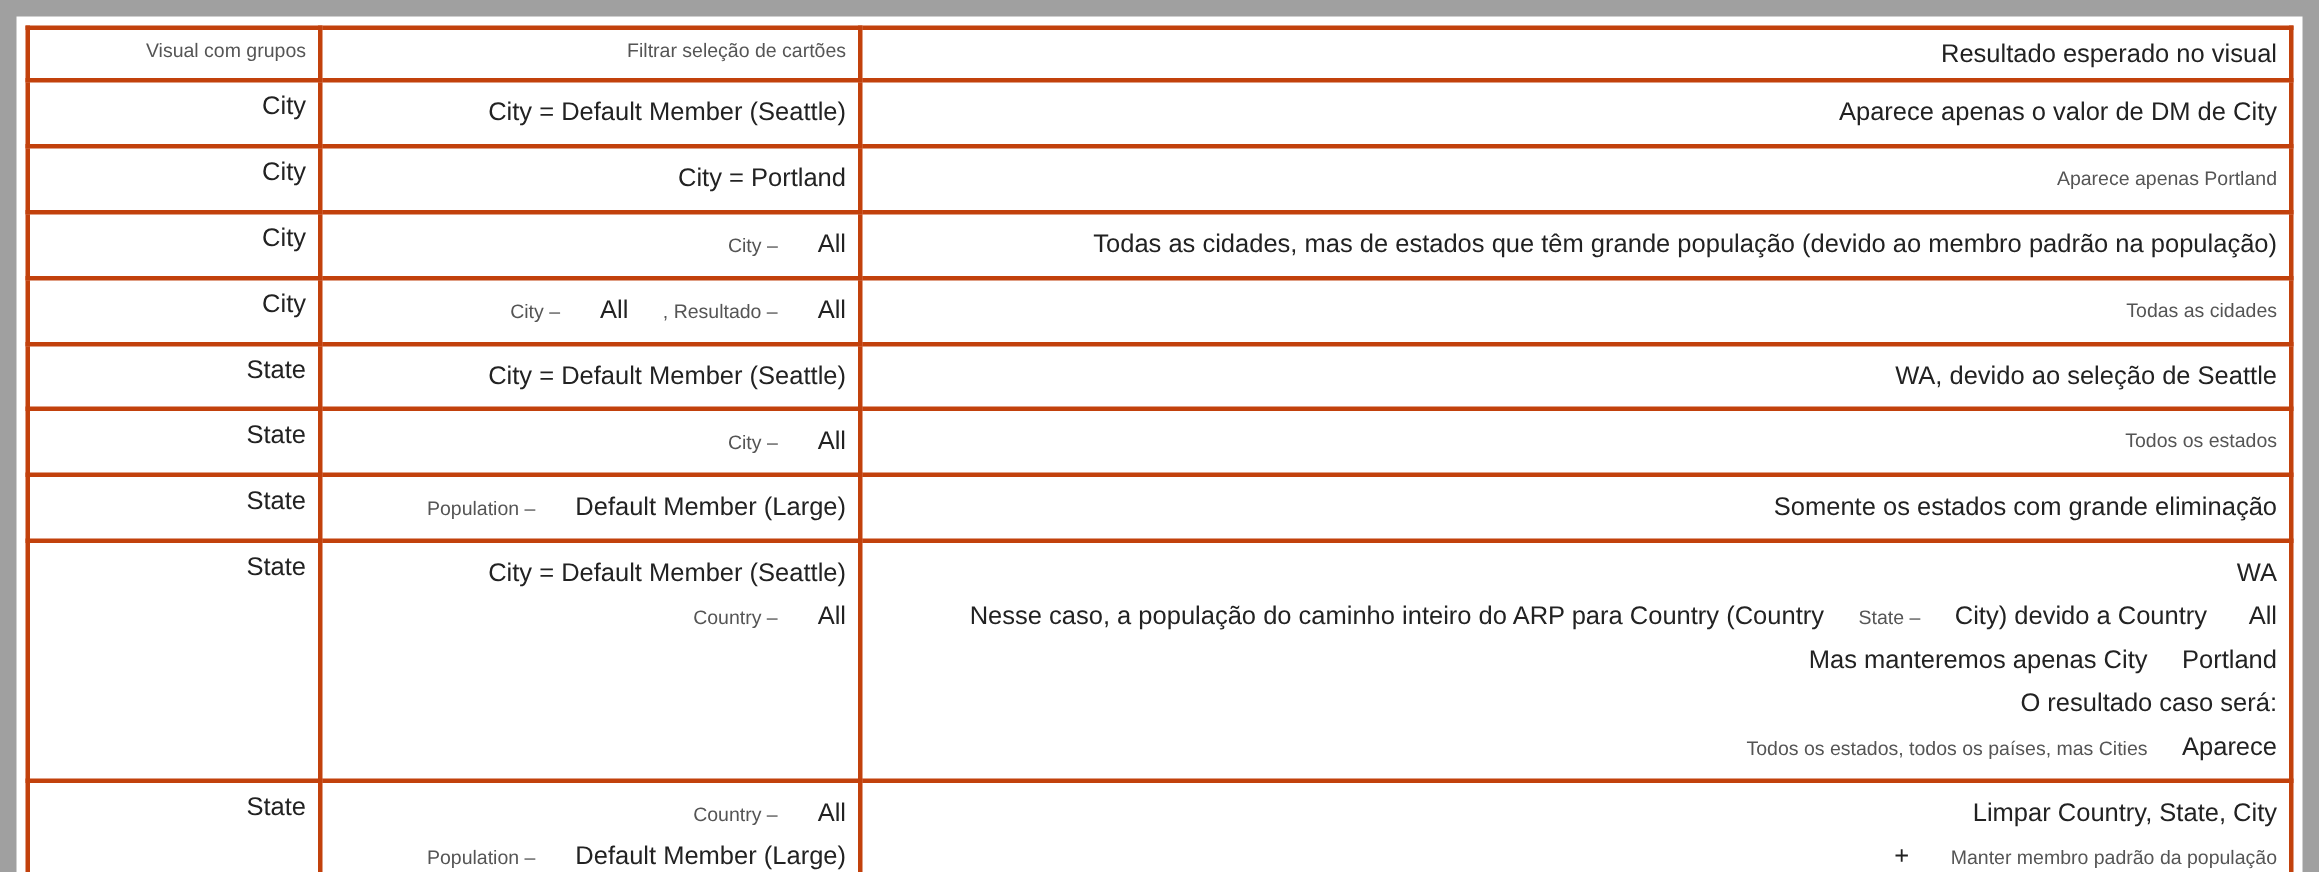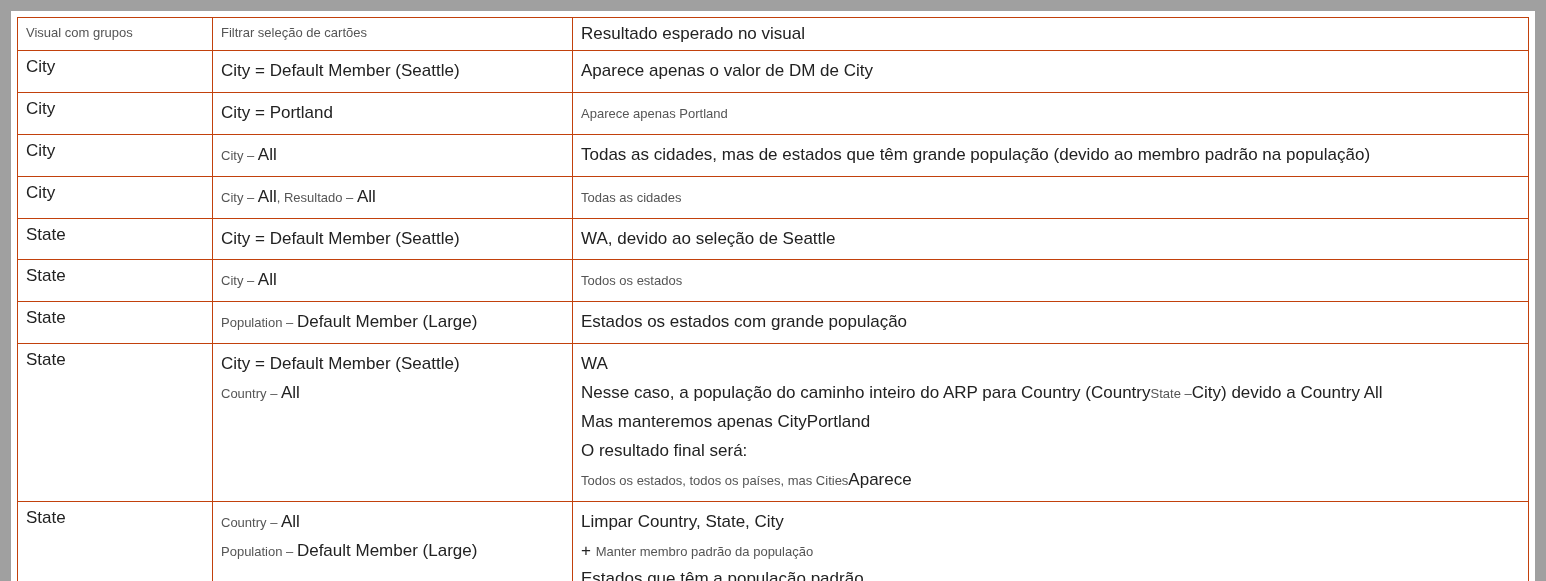--- a/index.html
+++ b/index.html
@@ -17,23 +17,23 @@
       background: #ffffff;
       padding: 6px;
       border: 1px solid #a0a0a0;
     }
     table {
       width: 100%;
       border-collapse: collapse;
       table-layout: fixed;
     }
     th, td {
-      border: 1px solid #c2410c;
+      border: 3px solid #c2410c;
       padding: 6px 8px;
-      text-align: left;
+      text-align: right;
       vertical-align: top;
       font-weight: normal;
       color: #333;
     }
     th {
       font-size: 14.5px;
       color: #333;
     }
     col.c1 { width: 195px; }
     col.c2 { width: 360px; }
@@ -43,21 +43,21 @@
       color: #222;
     }
     .small {
       font-size: 13px;
       color: #555;
     }
     .line {
       display: block;
       line-height: 1.6;
     }
-    .inline { display: inline; }
+    .inline { display: inline; margin-left: 23px; }
     .mixwrap { line-height: 1.7; }
   </style>
 </head>
 <body>
 
 <div class="page">
   <table>
     <colgroup>
       <col class="c1">
         <col class="c2">
@@ -130,34 +130,34 @@
           <td>
             <span class="line mixwrap"><span class="inline small">Todos os estados</span></span>
           </td>
         </tr>
         <tr>
           <td><span class="big">State</span></td>
           <td>
             <span class="line mixwrap"><span class="inline small">Population – </span><span class="inline big"> Default Member (Large)</span></span>
           </td>
           <td>
-            <span class="line mixwrap"><span class="inline big">Estados os estados com grande população</span></span>
+            <span class="line mixwrap"><span class="inline big">Somente os estados com grande eliminação</span></span>
           </td>
         </tr>
         <tr>
           <td><span class="big">State</span></td>
           <td>
             <span class="line mixwrap"><span class="inline big">City = Default Member (Seattle)</span></span>
             <span class="line mixwrap"><span class="inline small">Country – </span><span class="inline big"> All</span></span>
           </td>
           <td>
             <span class="line mixwrap"><span class="inline big">WA</span></span>
             <span class="line mixwrap"><span class="inline big">Nesse caso, a população do caminho inteiro do ARP para Country (Country</span><span class="inline small">State –</span><span class="inline big">City) devido a Country </span><span class="inline big">All</span></span>
             <span class="line mixwrap"><span class="inline big">Mas manteremos apenas City</span><span class="inline big">Portland</span></span>
-            <span class="line mixwrap"><span class="inline big">O resultado final será:</span></span>
+            <span class="line mixwrap"><span class="inline big">O resultado caso será:</span></span>
             <span class="line mixwrap"><span class="inline small">Todos os estados, todos os países, mas Cities</span><span class="inline big">Aparece</span></span>
           </td>
         </tr>
         <tr>
           <td><span class="big">State</span></td>
           <td>
             <span class="line mixwrap"><span class="inline small">Country – </span><span class="inline big"> All</span></span>
             <span class="line mixwrap"><span class="inline small">Population – </span><span class="inline big"> Default Member (Large)</span></span>
           </td>
           <td>

